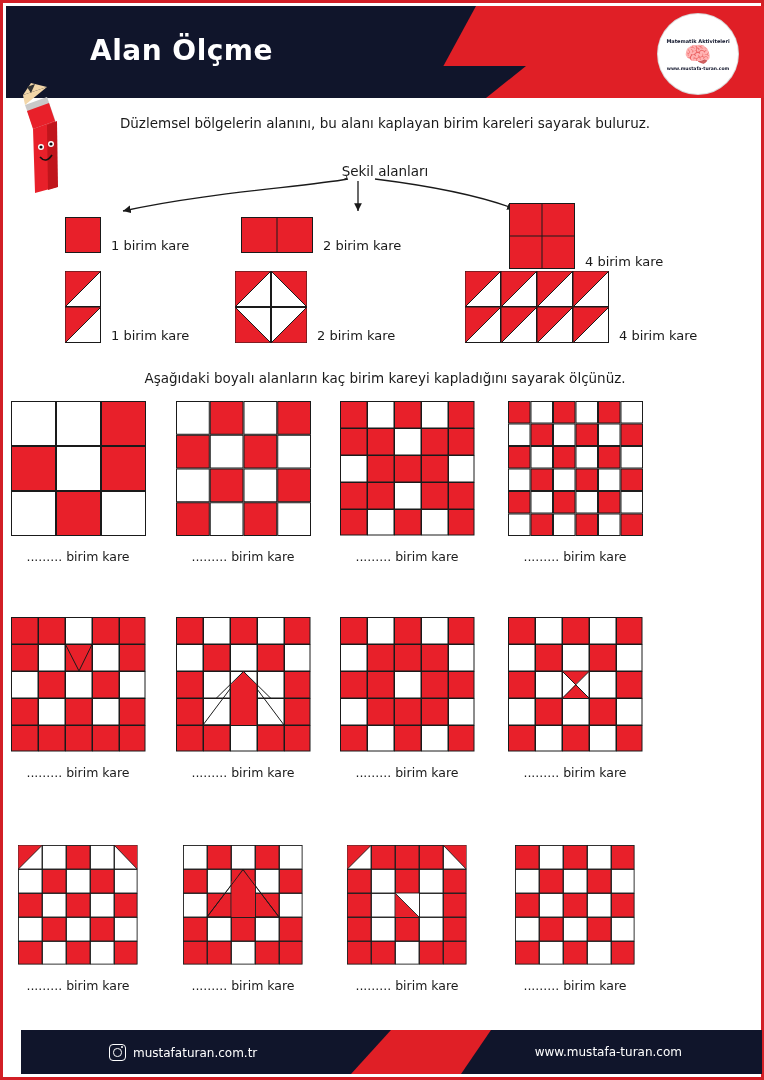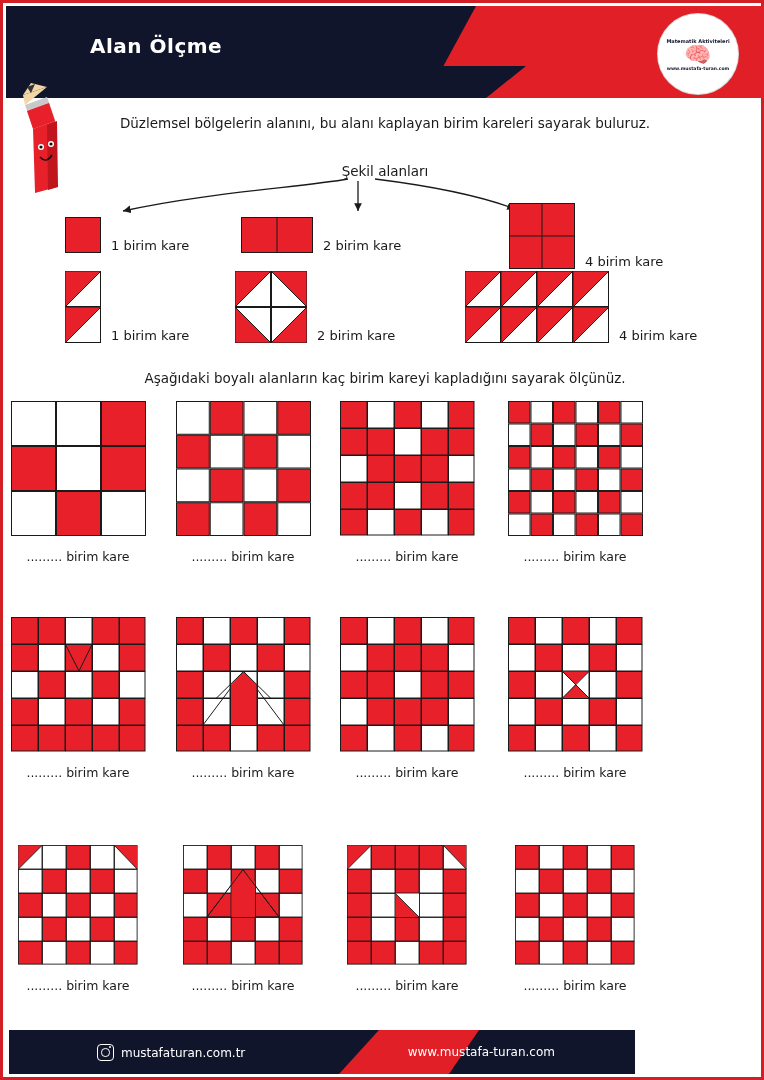--- a/index.html
+++ b/index.html
@@ -28,21 +28,21 @@
   .hdr-dark{
     position:absolute;left:0;top:0;width:470px;height:92px;background:#10152b;
     clip-path:polygon(0 0,470px 0,420px 92px,0 92px);
   }
   .hdr-dark2{
     position:absolute;left:0;top:60px;width:520px;height:32px;background:#10152b;
     clip-path:polygon(0 0,520px 0,480px 32px,0 32px);
   }
   .title{
     position:absolute;left:84px;top:28px;
-    color:#ffffff;font-size:20px;font-weight:bold;
+    color:#ffffff;font-size:28px;font-weight:bold;
     font-family:"DejaVu Sans", sans-serif;
     letter-spacing:0.5px;
     text-align:center;
   }
 
   
   .logo{
     position:absolute;right:26px;top:8px;width:76px;height:76px;border-radius:50%;
     background:#ffffff;border:2px solid #ffffff;
     box-shadow:0 0 0 1px #d8d8d8;
@@ -84,21 +84,21 @@
 
   
   .shapes{position:absolute;left:0;top:398px;width:764px;}
   .row{position:relative;height:200px;}
   .cellwrap{position:absolute;top:0;width:160px;text-align:center;}
   .cap{font-size:12.5px;color:#1a1a1a;margin-top:9px;white-space:nowrap;}
   svg{shape-rendering:geometricPrecision;}
 
   
   .footer{
-    position:absolute;left:6px;bottom:3px;width:626px;height:44px;overflow:hidden;
+    position:absolute;left:18px;bottom:3px;width:741px;height:44px;overflow:hidden;
   }
   .ft-dark{position:absolute;left:0;top:0;width:420px;height:44px;background:#10152b;}
   .ft-red{position:absolute;left:330px;top:0;width:160px;height:44px;background:#e01f26;
     clip-path:polygon(40px 0,160px 0,120px 44px,0 44px);}
   .ft-dark2{position:absolute;left:440px;top:0;width:318px;height:44px;background:#10152b;
     clip-path:polygon(30px 0,318px 0,318px 44px,0 44px);}
   .ft-left{
     position:absolute;left:88px;top:14px;color:#fff;font-size:12px;display:flex;align-items:center;gap:7px;
   }
   .ig{

